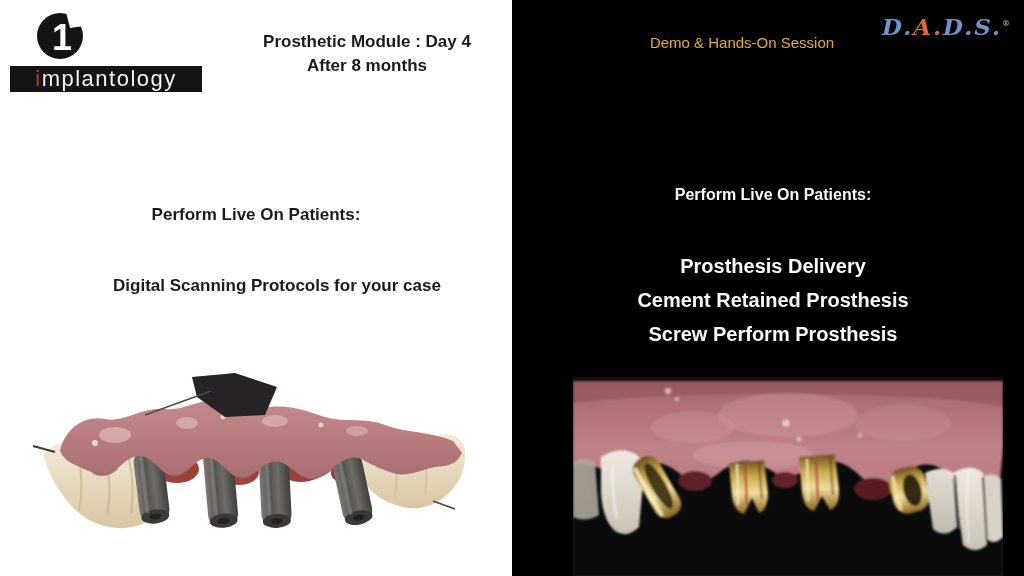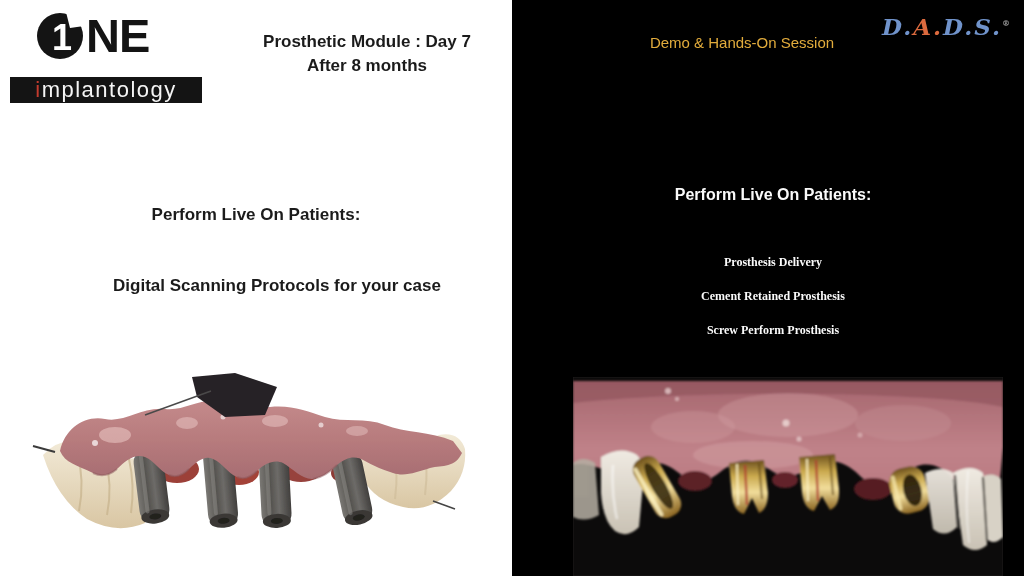--- a/index.html
+++ b/index.html
@@ -13,21 +13,21 @@
 
   
   .one-logo{position:absolute;left:10px;top:12px;width:192px;}
   .one-row{display:flex;align-items:flex-start;margin-left:26px;height:52px;}
   .one-circle{width:48px;height:48px;display:block;}
   .one-letters{
     font-size:47px;line-height:48px;font-weight:800;color:#141414;
     letter-spacing:-1px;margin-left:2px;font-family:"Liberation Sans",sans-serif;
   }
   .impl-bar{
-    margin-top:13px;background:#141414;color:#f5f5f5;text-align:center;
+    margin-top:2px;background:#141414;color:#f5f5f5;text-align:center;
     font-size:22px;line-height:26px;font-weight:400;letter-spacing:1.5px;
     padding:0 2px;height:26px;
   }
   .impl-bar .first{color:#c23b2e;}
 
   
   .title-block{
     position:absolute;left:232px;top:30px;width:270px;text-align:center;
     font-weight:700;font-size:17px;line-height:24px;color:#1b1b1b;
   }
@@ -50,21 +50,21 @@
   }
   .brand .blue{color:#7093cb;}
   .brand .orange{color:#dc6a3e;}
   .brand sup{font-size:8px;color:#9a9a9a;letter-spacing:0;}
   .right-heading{
     position:absolute;left:522px;top:186px;width:502px;text-align:center;
     font-weight:700;font-size:16px;color:#fafafa;
   }
   .right-item{
     position:absolute;left:522px;width:502px;text-align:center;
-    font-weight:700;font-size:12px;color:#fafafa;font-family:Liberation Serif, serif;
+    font-weight:700;font-size:20px;color:#fafafa;
   }
   .item0{top:255px;} .item1{top:289px;} .item2{top:323px;}
 
   
   .scan-img{position:absolute;left:25px;top:373px;width:445px;height:190px;}
   .photo-img{position:absolute;left:573px;top:377px;width:430px;height:199px;}
 </style>
 </head>
 <body>
 
@@ -73,27 +73,26 @@
   <div class="half left"></div>
   <div class="half right"></div>
 
   <div class="one-logo">
     <div class="one-row">
       <svg class="one-circle" viewBox="0 0 48 48">
         <circle cx="24" cy="24" r="23" fill="#141414"></circle>
         <polygon points="30,0 48,0 48,14 34,16" fill="#ffffff"></polygon>
         <text x="26" y="38" text-anchor="middle" font-family="Liberation Sans,sans-serif" font-size="36" font-weight="800" fill="#ffffff">1</text>
       </svg>
-      <span class="one-letters">NE</span>
     </div>
     <div class="impl-bar"><span class="first">i</span><span>mplantology</span></div>
   </div>
 
   <div class="title-block">
-    <div>Prosthetic Module : Day 7</div>
+    <div>Prosthetic Module : Day 4</div>
     <div>After 8 months</div>
   </div>
 
   <div class="left-heading">Perform Live On Patients:</div>
   <div class="left-subheading">Digital Scanning Protocols for your case</div>
 
   <div class="session-label">Demo &amp; Hands-On Session</div>
   <div class="brand"><span class="blue">D.</span><span class="orange">A.</span><span class="blue">D.S.</span><sup>®</sup></div>
   <div class="right-heading">Perform Live On Patients:</div>
   <div class="right-item item0">Prosthesis Delivery</div>

